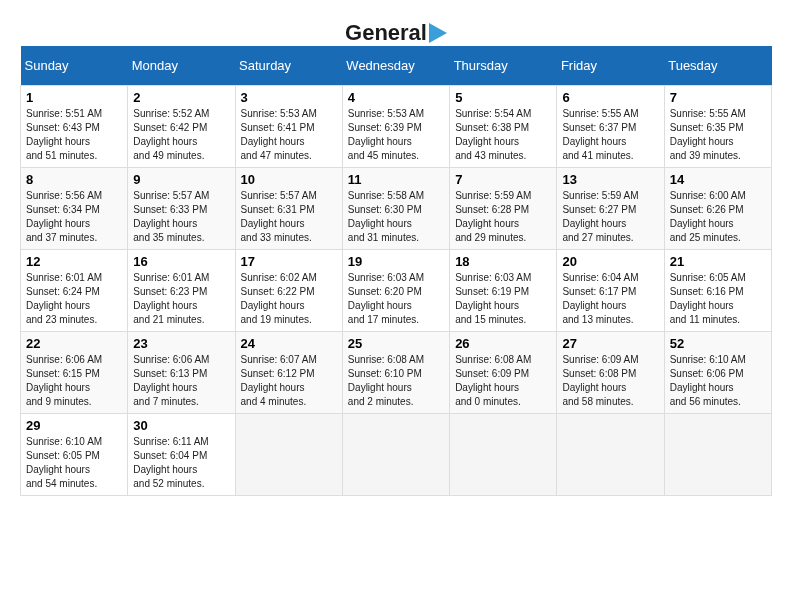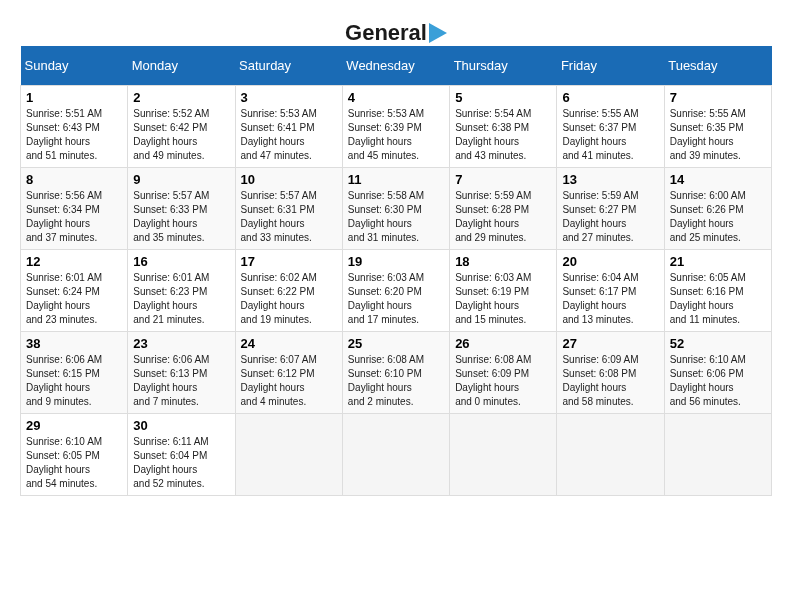--- a/index.html
+++ b/index.html
@@ -195,21 +195,21 @@
           <span class="day-num">20</span>
           <div class="cell-text">Sunrise: 6:04 AM<br>Sunset: 6:17 PM<br>Daylight hours<br>and 13 minutes.</div>
         </td>
         <td>
           <span class="day-num">21</span>
           <div class="cell-text">Sunrise: 6:05 AM<br>Sunset: 6:16 PM<br>Daylight hours<br>and 11 minutes.</div>
         </td>
       </tr>
       <tr>
         <td>
-          <span class="day-num">38</span>
+          <span class="day-num">22</span>
           <div class="cell-text">Sunrise: 6:06 AM<br>Sunset: 6:15 PM<br>Daylight hours<br>and 9 minutes.</div>
         </td>
         <td>
           <span class="day-num">23</span>
           <div class="cell-text">Sunrise: 6:06 AM<br>Sunset: 6:13 PM<br>Daylight hours<br>and 7 minutes.</div>
         </td>
         <td>
           <span class="day-num">24</span>
           <div class="cell-text">Sunrise: 6:07 AM<br>Sunset: 6:12 PM<br>Daylight hours<br>and 4 minutes.</div>
         </td>

